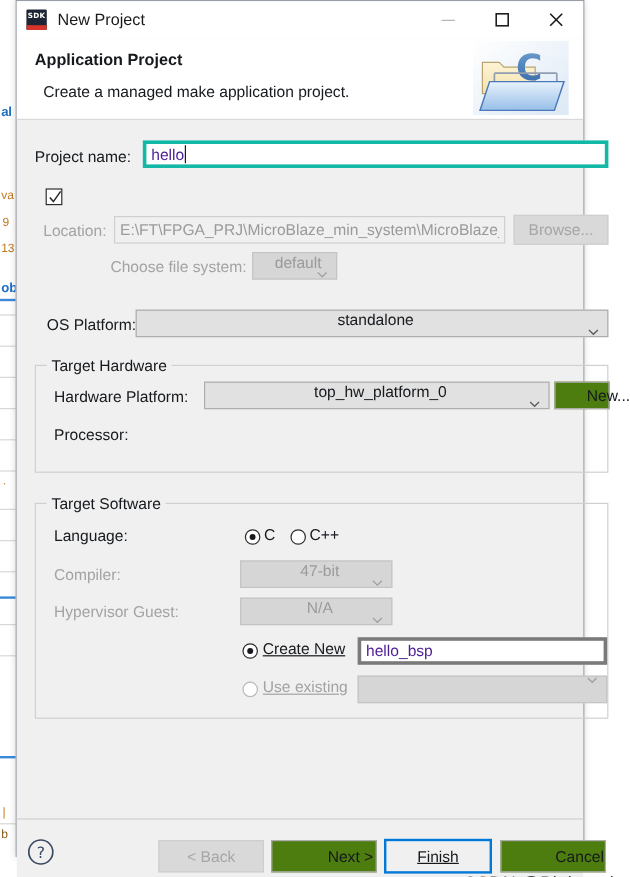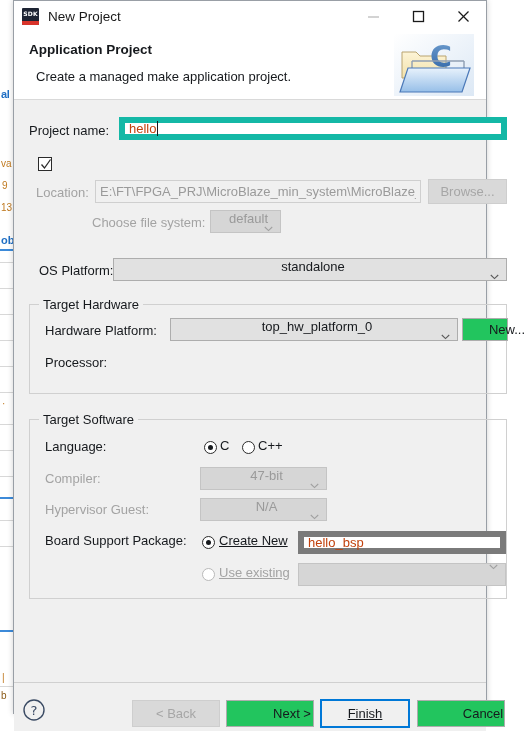--- a/index.html
+++ b/index.html
@@ -163,23 +163,23 @@
     color: #16191d;
     white-space: nowrap;
   }
   .lbl.dim { color: #a3a3a3; }
   .u { text-decoration: underline; }
 
   .txtfield {
     position: absolute;
     box-sizing: border-box;
     background: #ffffff;
-    border: 6px solid #14b8a6;
+    border: 3px solid #14b8a6;
     font-size: 13px;
-    color: #c2410c;
+    color: #4c1d95;
     padding: 2px 4px;
     display: flex;
     align-items: center;
     height: 23px;
   }
   .txtfield.plain { border-color: #7a7a7a; }
   .txtfield.readonly {
     background: #f0f0f0;
     border: 1px solid #cfcfcf;
     color: #9a9a9a;
@@ -220,21 +220,21 @@
     color: #16191d;
     display: flex;
     align-items: center;
     justify-content: center;
   }
   .btn.disabled { color: #a6a6a6; background: #d9d9d9; border-color: #cecece; }
   .btn.default {
     border: 2px solid #0078d7;
     background: #f0f0f0;
   }
-  .btn.normal { background: #22c55e; padding-left: 44px; }
+  .btn.normal { background: #4d7c0f; padding-left: 44px; }
 
   
   .group {
     position: absolute;
     box-sizing: border-box;
     border: 1px solid #d0d0d0;
   }
   .group > .group-title {
     position: absolute;
     top: -8px; left: 9px;
@@ -487,23 +487,20 @@
       <div class="lbl dim" style="left:15px; top:82px;">
         <span>Hypervisor Guest:</span>
       </div>
       <div class="combo disabled" style="left:170px; top:78px; width:127px;">
         <span>N/A</span>
         <svg class="arrow" viewBox="0 0 9 6">
             <polyline points="0.8,1 4.5,4.6 8.2,1" fill="none" stroke="#a0a0a0" stroke-width="1.1"></polyline>
           </svg>
       </div>
 
-      <div class="lbl" style="left:15px; top:113px;">
-        <span>Board Support Package:</span>
-      </div>
       <div class="radio" style="left:172px; top:116px;">
         <span class="dot"></span>
       </div>
       <div class="lbl" style="left:189px; top:113px;">
         <span class="u">Create New</span>
       </div>
       <div class="txtfield plain" style="left:268px; top:111px; width:208px;">
         <span>hello_bsp</span>
       </div>
 

